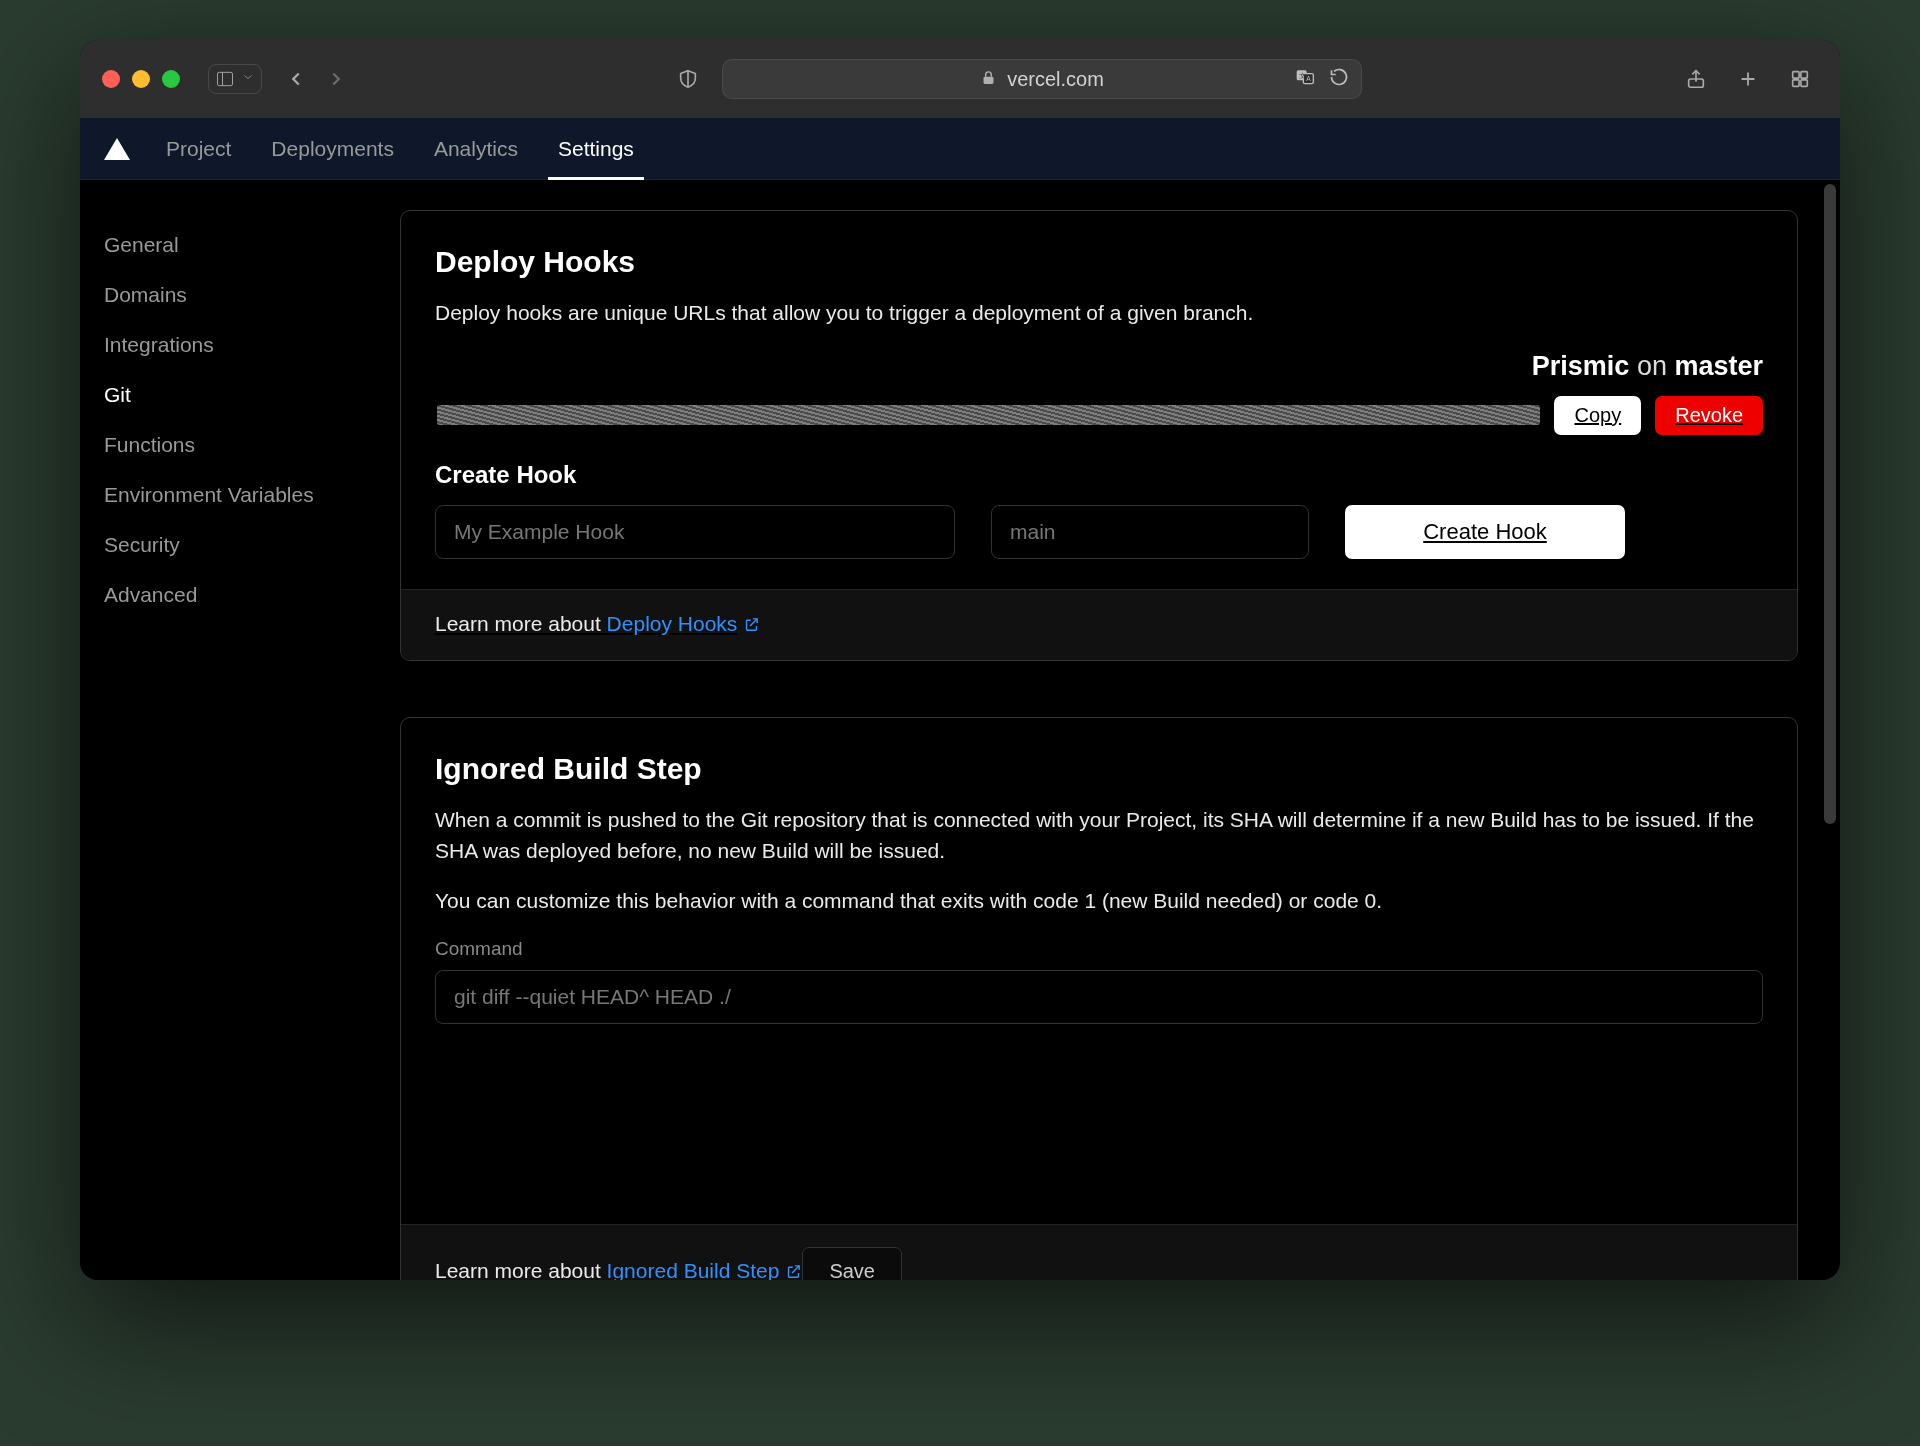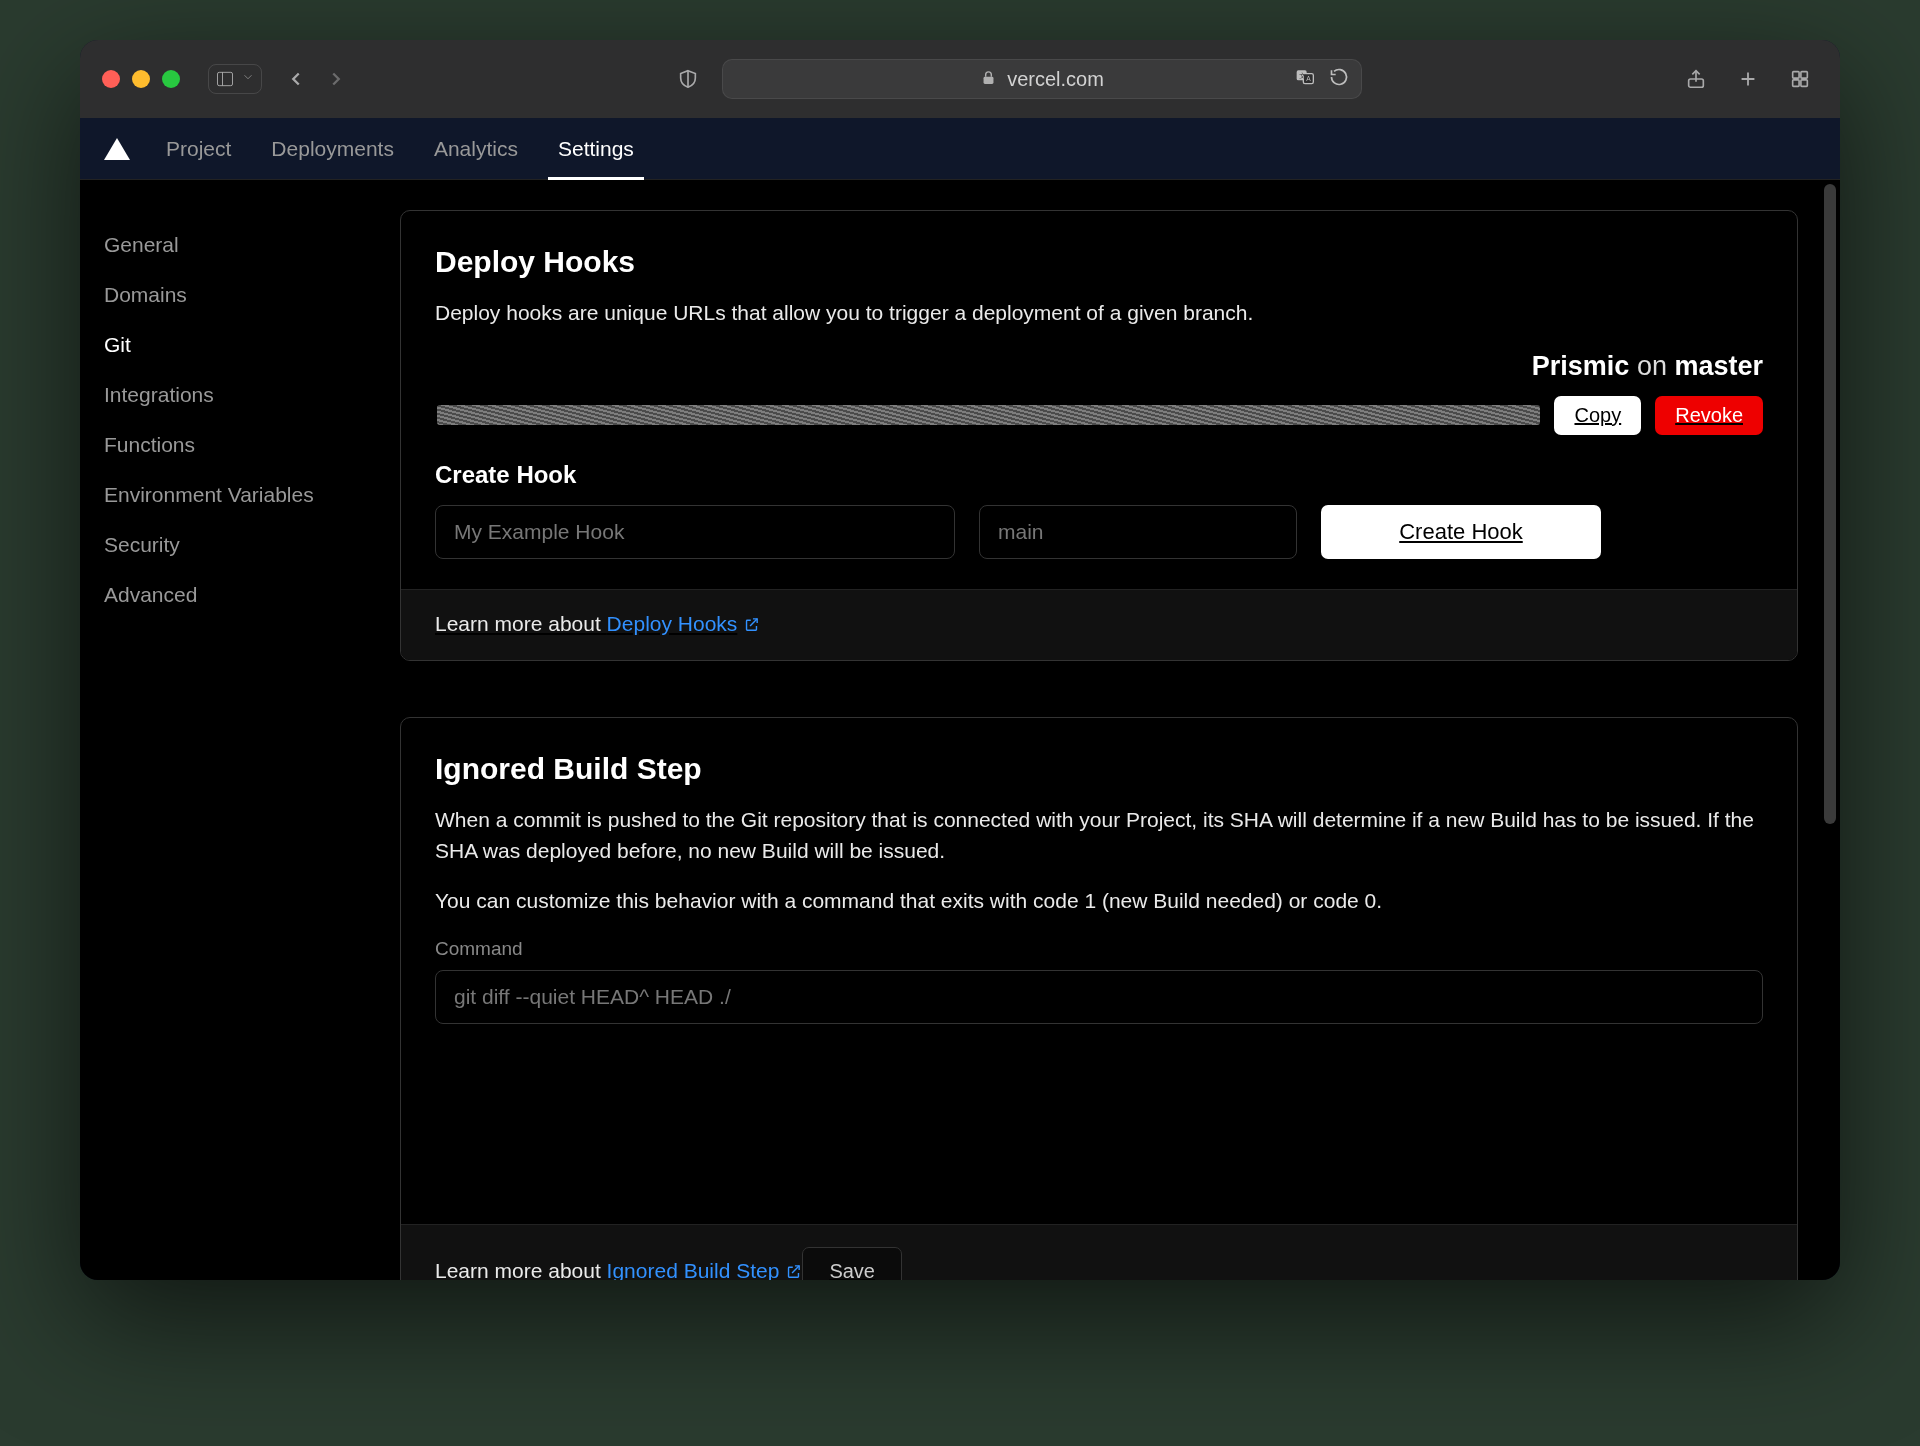--- a/index.html
+++ b/index.html
@@ -215,21 +215,21 @@
     color:#ccc;
     border:1px solid #333;
     padding: 12px 26px;
   }
 
   h3.sub {
     color:#fff; font-size:24px; font-weight:600;
     margin-bottom: 16px;
   }
   .row-inputs {
-    display: flex; gap: 24px; align-items: stretch;
+    display: flex; gap: 36px; align-items: stretch;
   }
   .input {
     background: #000;
     border: 1px solid #333;
     border-radius: 8px;
     color: #fff;
     font-size: 21px;
     padding: 14px 18px;
   }
   .input::placeholder{ color:#777; }
@@ -371,22 +371,22 @@
     <div class="nav-item active">Settings</div>
   </div>
 
   <div class="content">
 
     <div class="fake-scrollbar"></div>
 
     <div class="side">
       <div class="side-item">General</div>
       <div class="side-item">Domains</div>
+      <div class="side-item">Integrations</div>
       <div class="side-item active">Git</div>
-      <div class="side-item">Integrations</div>
       <div class="side-item">Functions</div>
       <div class="side-item">Environment Variables</div>
       <div class="side-item">Security</div>
       <div class="side-item">Advanced</div>
     </div>
 
     <div class="main">
 
       <div class="card">
         <div class="card-body">

